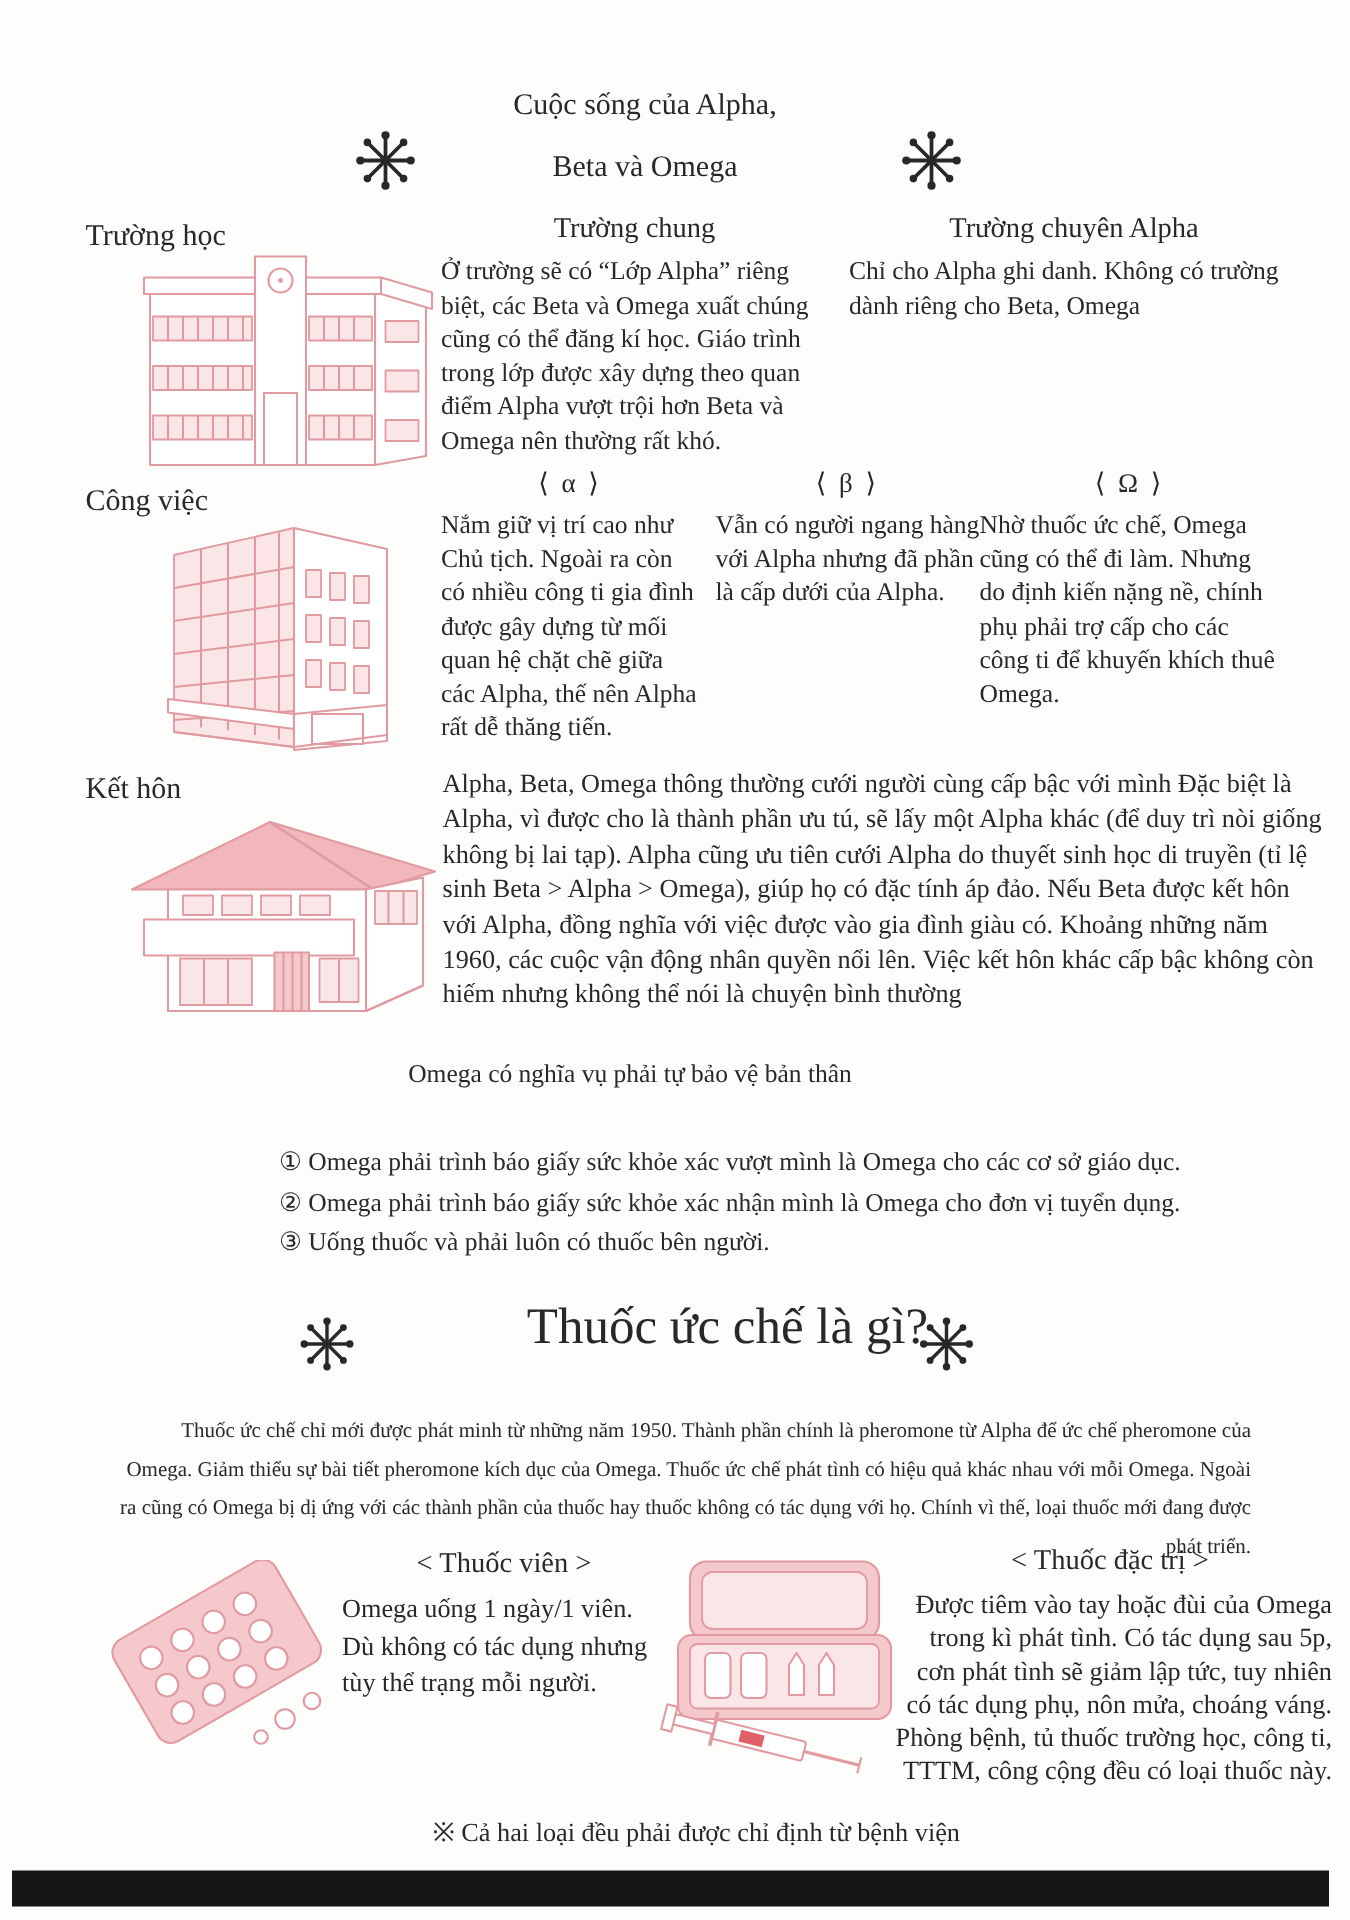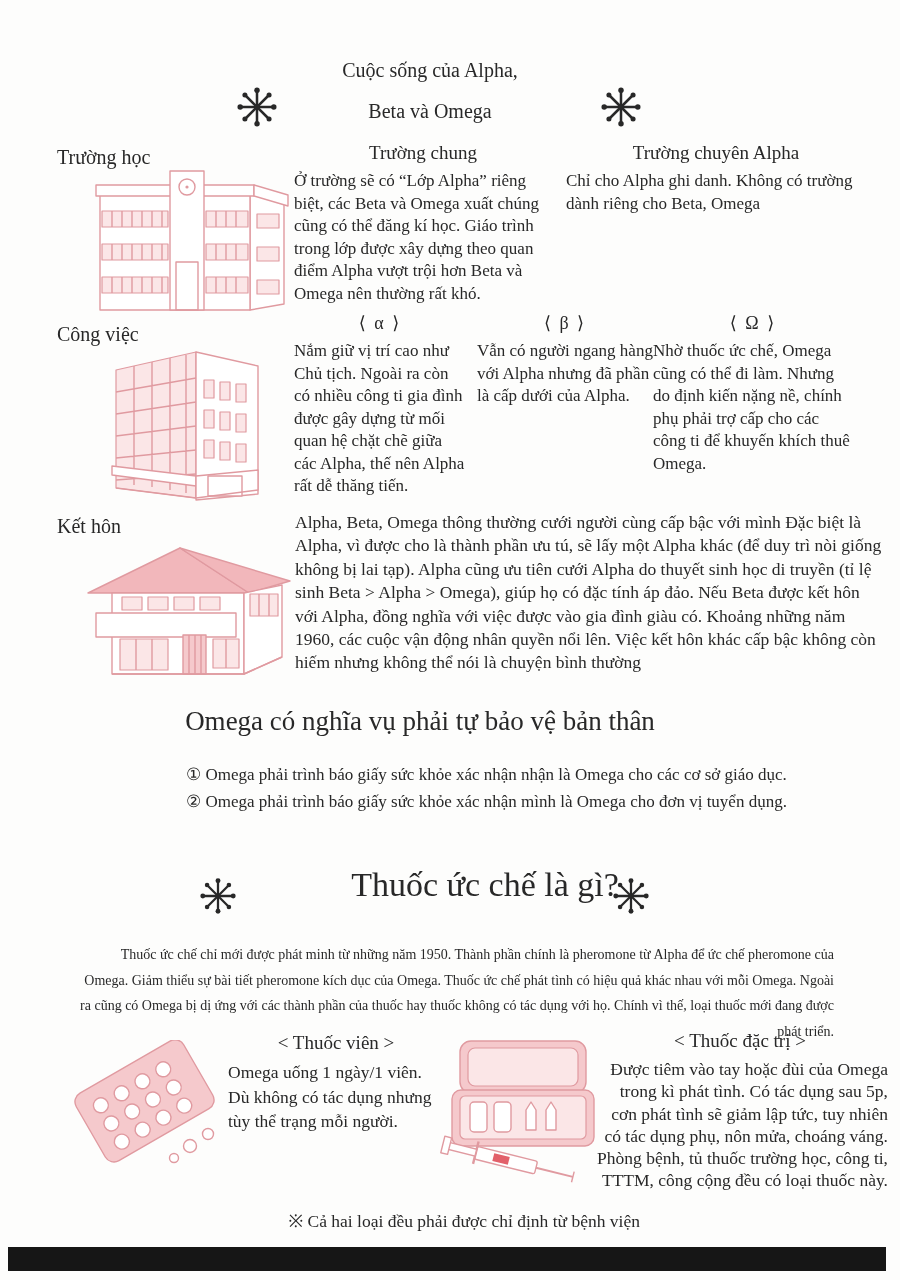--- a/index.html
+++ b/index.html
@@ -10,21 +10,21 @@
     color:var(--ink);
   }
   .abs{position:absolute;}
   
   .title{left:0; top:50px; width:860px; text-align:center; font-size:20px; line-height:41px;}
   .sec-label{font-size:20px;}
   .col-head{text-align:center; font-size:19px; margin-bottom:6px;}
   .col-body{font-size:17px; line-height:22.5px;}
   .greek-head{font-size:18px; letter-spacing:2px;}
   .marriage-body{font-size:17.5px; line-height:23.4px;}
-  .duty-head{left:0; top:706px; width:840px; text-align:center; font-size:27px;}
+  .duty-head{left:0; top:706px; width:840px; text-align:center; font-size:17px;}
   .duty-list{left:186px; top:762px; font-size:17px; line-height:26.5px;}
   .inh-head{left:18px; top:866px; width:858px; text-align:center; font-size:34px;padding-left:38px;}
   .inh-para{left:80px; top:942px; width:754px; font-size:14px; line-height:25.5px;text-align:right;}
   .footnote{left:140px; top:1208px; width:500px; text-align:right; font-size:17.5px;}
   .black-bar{left:8px; top:1247px; width:878px; height:24px; background:var(--bar);}
   
   .ln{fill:none; stroke:var(--pinkline); stroke-width:1.4; stroke-linejoin:round;}
   .wt{fill:#ffffff; stroke:var(--pinkline); stroke-width:1.4; stroke-linejoin:round;}
   .fl{fill:var(--pinkfill); stroke:var(--pinkline); stroke-width:1.2; stroke-linejoin:round;}
   .fl2{fill:var(--pinkmid); stroke:var(--pinkline); stroke-width:1.4; stroke-linejoin:round;}
@@ -182,22 +182,23 @@
     <path class="ln" d="M103 99v39 M109 99v39 M115 99v39"></path>
     <rect class="fl" x="127" y="103" width="26" height="29"></rect>
     <path class="ln" d="M140 103v29"></path>
     <path class="ln" d="M26 138 L158 138 L196 121"></path>
   </svg>
 
   <div class="abs marriage-body" style="left:295px; top:511px; width:588px;">Alpha, Beta, Omega thông thường cưới người cùng cấp bậc với mình Đặc biệt là Alpha, vì được cho là thành phần ưu tú, sẽ lấy một Alpha khác (để duy trì nòi giống không bị lai tạp). Alpha cũng ưu tiên cưới Alpha do thuyết sinh học di truyền (tỉ lệ sinh Beta &gt; Alpha &gt; Omega), giúp họ có đặc tính áp đảo. Nếu Beta được kết hôn với Alpha, đồng nghĩa với việc được vào gia đình giàu có. Khoảng những năm 1960, các cuộc vận động nhân quyền nổi lên. Việc kết hôn khác cấp bậc không còn hiếm nhưng không thể nói là chuyện bình thường</div>
 
   <div class="abs duty-head">Omega có nghĩa vụ phải tự bảo vệ bản thân</div>
   <div class="abs duty-list">
-    <div>① Omega phải trình báo giấy sức khỏe xác nhận nhận là Omega cho các cơ sở giáo dục.</div>
+    <div>① Omega phải trình báo giấy sức khỏe xác vượt mình là Omega cho các cơ sở giáo dục.</div>
     <div>② Omega phải trình báo giấy sức khỏe xác nhận mình là Omega cho đơn vị tuyển dụng.</div>
+    <div>③ Uống thuốc và phải luôn có thuốc bên người.</div>
   </div>
 
   <svg class="abs" style="left:199px; top:877px;" width="38" height="38" viewBox="0 0 40 40">
     <g class="ast-line">
       <line x1="20" y1="6" x2="20" y2="34"></line>
         <line x1="6" y1="20" x2="34" y2="20"></line>
       <line x1="10" y1="10" x2="30" y2="30"></line>
         <line x1="30" y1="10" x2="10" y2="30"></line>
     </g>
     <g class="ast-dot">

